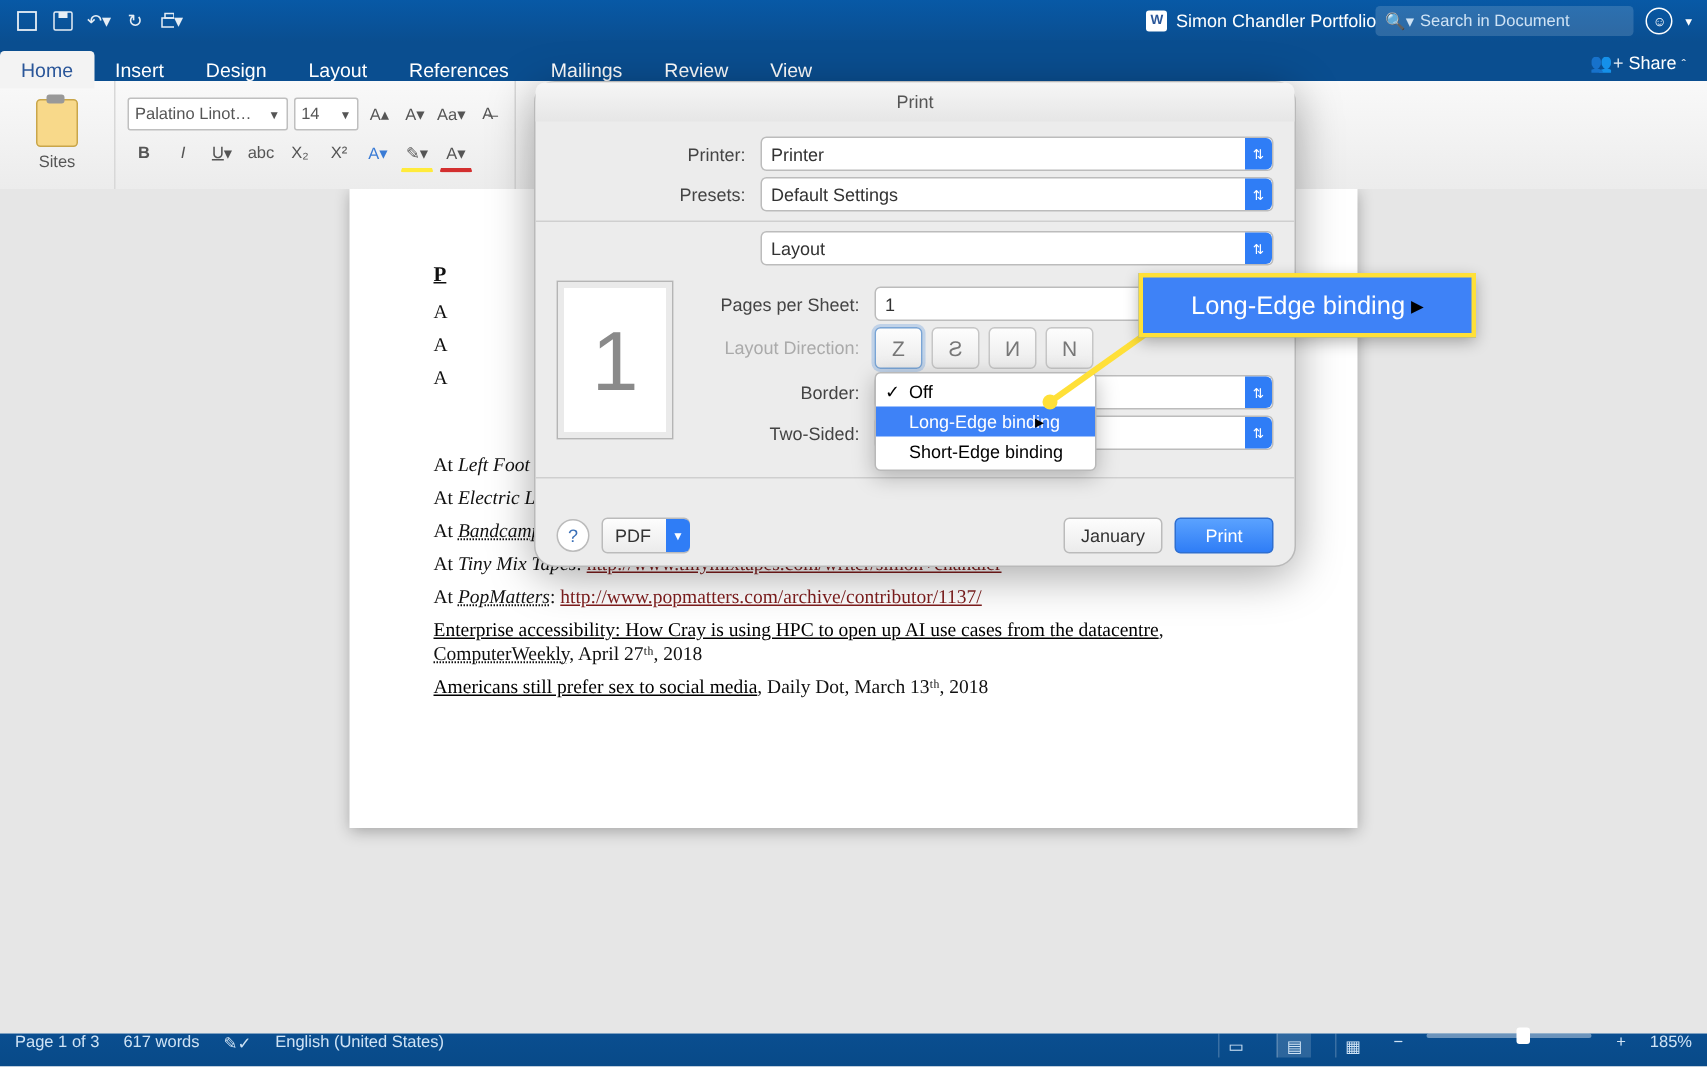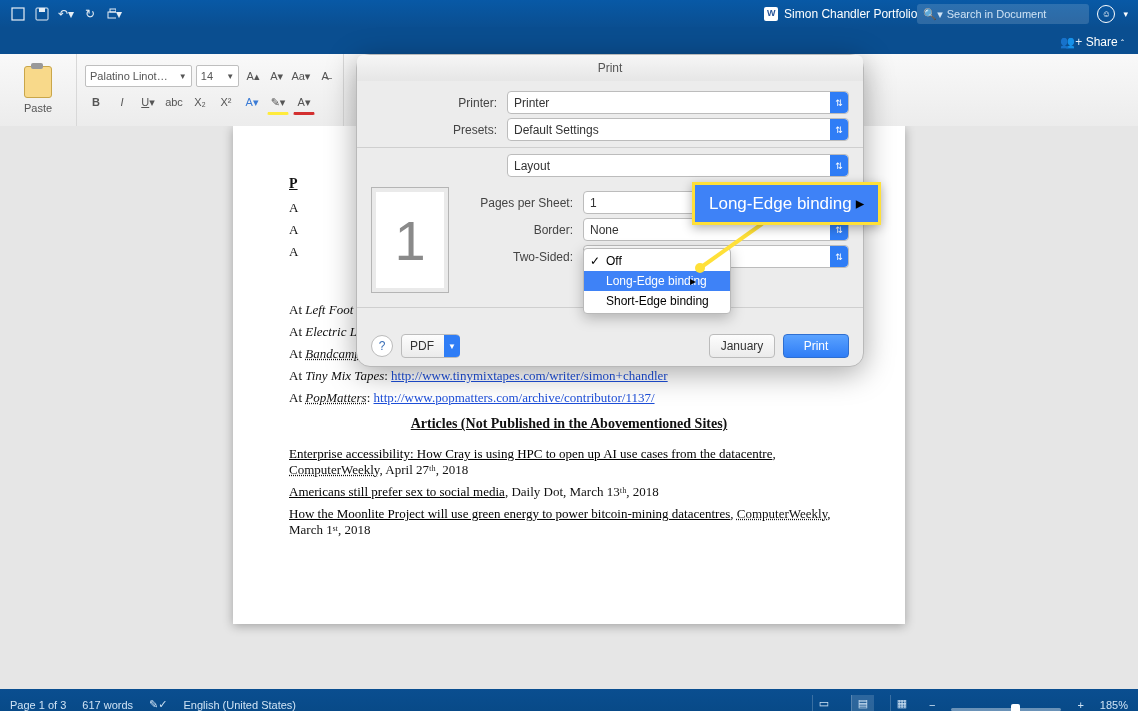--- a/index.html
+++ b/index.html
@@ -33,21 +33,21 @@
 .stylebox{border:1px solid #d0d0d0;background:#fff;width:62px;height:46px;display:flex;flex-direction:column;align-items:center;justify-content:center;font-size:8px;color:#666}
 .stylebox .preview{font-size:15px;color:#333;margin-bottom:0}
 .stylebox.big .preview{font-size:22px;color:#2a5699}
 .pane{width:44px;display:flex;flex-direction:column;align-items:center;justify-content:center;gap:2px;font-size:10px;color:#555}
 .pane .circ{width:22px;height:22px;border-radius:50%;background:#2a76c6;display:flex;align-items:center;justify-content:center;color:#fff}
 
 .docarea{position:absolute;top:126px;left:0;right:0;bottom:22px;background:#e6e6e6;overflow:hidden}
 .page{position:absolute;left:50%;transform:translateX(-50%);top:0;width:560px;background:#fff;box-shadow:0 2px 10px rgba(0,0,0,.3);padding:40px 56px 80px;font-family:'Times New Roman',serif;font-size:13px;color:#111}
 .page h3{text-align:center;text-decoration:underline;font-family:'Times New Roman',serif;font-size:14px;margin:10px 0 14px}
 .page p{margin:6px 0}
-.page a{color:#1d4ed8;text-decoration:underline}
+.page a{color:#7f1d1d;text-decoration:underline}
 .page a.art:visited,.page a.art{color:#000000}
 .under-dotted{text-decoration:underline dotted}
 
 .dialog{position:absolute;left:356px;top:54px;width:506px;background:#ececec;border:1px solid #b9b9b9;border-radius:14px;box-shadow:0 6px 30px rgba(0,0,0,.35);font-size:12px;color:#333}
 .dialog .dtitle{text-align:center;font-size:12px;color:#555;padding:6px 0;background:linear-gradient(#f6f6f6,#e6e6e6);border-radius:6px 6px 0 0}
 .dialog .body{padding:6px 14px 12px}
 .drow{display:flex;align-items:center;margin:4px 0}
 .drow label{width:126px;text-align:right;padding-right:10px;color:#444}
 .mac-sel{flex:1;height:21px;background:#fff;border:1px solid #bcbcbc;border-radius:4px;display:flex;align-items:center;padding:0 6px;position:relative}
 .mac-sel .arrow{position:absolute;right:0;top:0;width:18px;height:100%;background:#2f7df6;border-radius:0 4px 4px 0;display:flex;align-items:center;justify-content:center;color:#fff;font-size:9px}
@@ -58,32 +58,32 @@
 .small-sel{width:132px}
 .dirbtns{display:flex;gap:6px}
 .dirbtn{width:30px;height:26px;border:1px solid #c6c6c6;border-radius:4px;background:linear-gradient(#fdfdfd,#ebebeb);display:flex;align-items:center;justify-content:center;color:#777;font-size:14px}
 .dirbtn.sel{border-color:#7aa5d6;box-shadow:0 0 0 2px rgba(60,130,220,.25)}
 
 .menu{position:absolute;left:583px;top:248px;width:146px;background:#fff;border:1px solid #b9b9b9;border-radius:4px;box-shadow:0 4px 14px rgba(0,0,0,.25);font-size:12px;padding:2px 0;z-index:20}
 .menu .mi{padding:3px 10px 3px 22px;position:relative}
 .menu .mi .chk{position:absolute;left:6px}
 .menu .mi.sel{background:#3e82f7;color:#fff}
 
-.callout{position:absolute;left:692px;top:182px;background:#3e82f7;color:#fff;font-size:17px;padding:8px 14px;border:3px solid #ffe038;box-shadow:0 3px 10px rgba(0,0,0,.3);z-index:30}
+.callout{position:absolute;left:759px;top:182px;background:#3e82f7;color:#fff;font-size:17px;padding:8px 32px;border:3px solid #ffe038;box-shadow:0 3px 10px rgba(0,0,0,.3);z-index:30}
 .callout-line{position:absolute;z-index:25}
 
 .dlg-footer{display:flex;align-items:center;padding:8px 14px;gap:8px}
 .dlg-footer .help{width:20px;height:20px;border:1px solid #bbb;border-radius:50%;background:#fff;display:flex;align-items:center;justify-content:center;color:#3a6fb7}
 .pdfbtn{height:22px;border:1px solid #bbb;border-radius:4px;background:linear-gradient(#fdfdfd,#ebebeb);padding:0 8px;display:flex;align-items:center;gap:6px}
 .pdfbtn .dd{width:16px;height:22px;margin:-1px -9px -1px 4px;background:#2f7df6;border-radius:0 4px 4px 0;display:flex;align-items:center;justify-content:center;color:#fff;font-size:8px}
 .spacerf{flex:1}
 .macbtn{height:22px;min-width:64px;border:1px solid #bbb;border-radius:4px;background:linear-gradient(#fdfdfd,#ebebeb);display:flex;align-items:center;justify-content:center}
 .macbtn.primary{background:linear-gradient(#5aa2ff,#2f7df6);border-color:#2f6fd0;color:#fff}
 
-.status{position:absolute;left:0;right:0;bottom:0;height:22px;background:linear-gradient(#0a4e90,#084a88);color:#cfe3f5;font-size:11px;display:flex;align-items:flex-end;padding:0 10px;gap:16px}
+.status{position:absolute;left:0;right:0;bottom:0;height:22px;background:linear-gradient(#0a4e90,#084a88);color:#cfe3f5;font-size:11px;display:flex;align-items:flex-start;padding:0 10px;gap:16px}
 .status .spacer{flex:1}
 .status .viewbtn{width:22px;height:16px;border-left:1px solid rgba(255,255,255,.2);display:flex;align-items:center;justify-content:center}
 .zoom-slider{width:110px;height:3px;background:rgba(255,255,255,.4);position:relative;border-radius:2px}
 .zoom-slider .knob{position:absolute;top:-4px;width:9px;height:11px;background:#fff;border-radius:2px}
 svg{display:block}
 </style>
 </head>
 <body>
 
 <div class="titlebar">
@@ -114,28 +114,29 @@
     <div class="searchbox">
         <span>🔍▾</span>
         <span>Search in Document</span>
       </div>
     <span class="smile">☺</span>
       <span style="font-size:9px">▾</span>
   </div>
 </div>
 
 <div class="ribtabs">
+  <span id="tabs-host"><span class="tab active">Home</span><span class="tab">Insert</span><span class="tab">Design</span><span class="tab">Layout</span><span class="tab">References</span><span class="tab">Mailings</span><span class="tab">Review</span><span class="tab">View</span></span>
   <span class="spacer"></span>
   <span class="share"><span style="opacity:.9">👥+ </span><span>Share</span> <span style="font-size:9px">ˆ</span></span>
 </div>
 
 <div class="ribbon">
   <div class="group paste-group">
     <div class="paste-ic"></div>
-    <span>Paste</span>
+    <span>Sites</span>
   </div>
   <div class="group" style="width:250px">
     <div class="row">
       <div class="fake-sel" style="width:110px">
           <span>Palatino Linot…</span>
           <span style="margin-left:auto;font-size:8px">▼</span>
         </div>
       <div class="fake-sel" style="width:38px">
           <span>14</span>
           <span style="margin-left:auto;font-size:8px">▼</span>
@@ -207,25 +208,23 @@
       <p>A</p>
       <p>A</p>
     <div style="height:30px"></div>
     <div id="rows-host">
         <p>At <i>Left Foot Forward</i>: <a href="#">http://leftfootforward.org/author/simon-chandler/</a></p>
         <p>At <i>Electric Literature</i>: <a href="#">http://electricliterature.com/author/simon-chandler/</a></p>
         <p>At <span class="under-dotted"><i>Bandcamp</i></span><i> Daily</i>: <a href="#">https://daily.bandcamp.com/?s=simon+chandler</a></p>
         <p>At <i>Tiny Mix Tapes</i>: <a href="#">http://www.tinymixtapes.com/writer/simon+chandler</a></p>
         <p>At <span class="under-dotted"><i>PopMatters</i></span>: <a href="#">http://www.popmatters.com/archive/contributor/1137/</a></p>
       </div>
-    <h3>Articles (Not Published in the Abovementioned Sites)</h3>
     <div id="articles-host">
         <p><a class="art" href="#">Enterprise accessibility: How Cray is using HPC to open up AI use cases from the datacentre</a>, <span class="under-dotted">ComputerWeekly</span>, April 27ᵗʰ, 2018</p>
         <p><a class="art" href="#">Americans still prefer sex to social media</a>, Daily Dot, March 13ᵗʰ, 2018</p>
-        <p><a class="art" href="#">How the Moonlite Project will use green energy to power bitcoin-mining datacentres</a>, <span class="under-dotted">ComputerWeekly</span>, March 1ˢᵗ, 2018</p>
       </div>
   </div>
 </div>
 
 <div class="dialog">
   <div class="dtitle">Print</div>
   <div class="body">
     <div class="drow">
         <label>Printer:</label>
       <div class="mac-sel">
@@ -252,20 +251,29 @@
       <div class="thumb">
           <span>1</span>
         </div>
       <div class="layout-right">
         <div class="drow">
             <label style="width:110px">Pages per Sheet:</label>
           <div class="mac-sel" style="width:130px">
               <span>1</span>
               <span class="arrow">⇅</span>
             </div>
+          </div>
+        <div class="drow">
+            <label style="width:110px;color:#aaa">Layout Direction:</label>
+          <div class="dirbtns">
+            <span class="dirbtn sel">Z</span>
+            <span class="dirbtn">Ƨ</span>
+            <span class="dirbtn">И</span>
+            <span class="dirbtn">N</span>
+          </div>
           </div>
         <div class="drow">
             <label style="width:110px">Border:</label>
           <div class="mac-sel" style="width:130px">
               <span>None</span>
               <span class="arrow">⇅</span>
             </div>
           </div>
         <div class="drow">
             <label style="width:110px">Two-Sided:</label>

